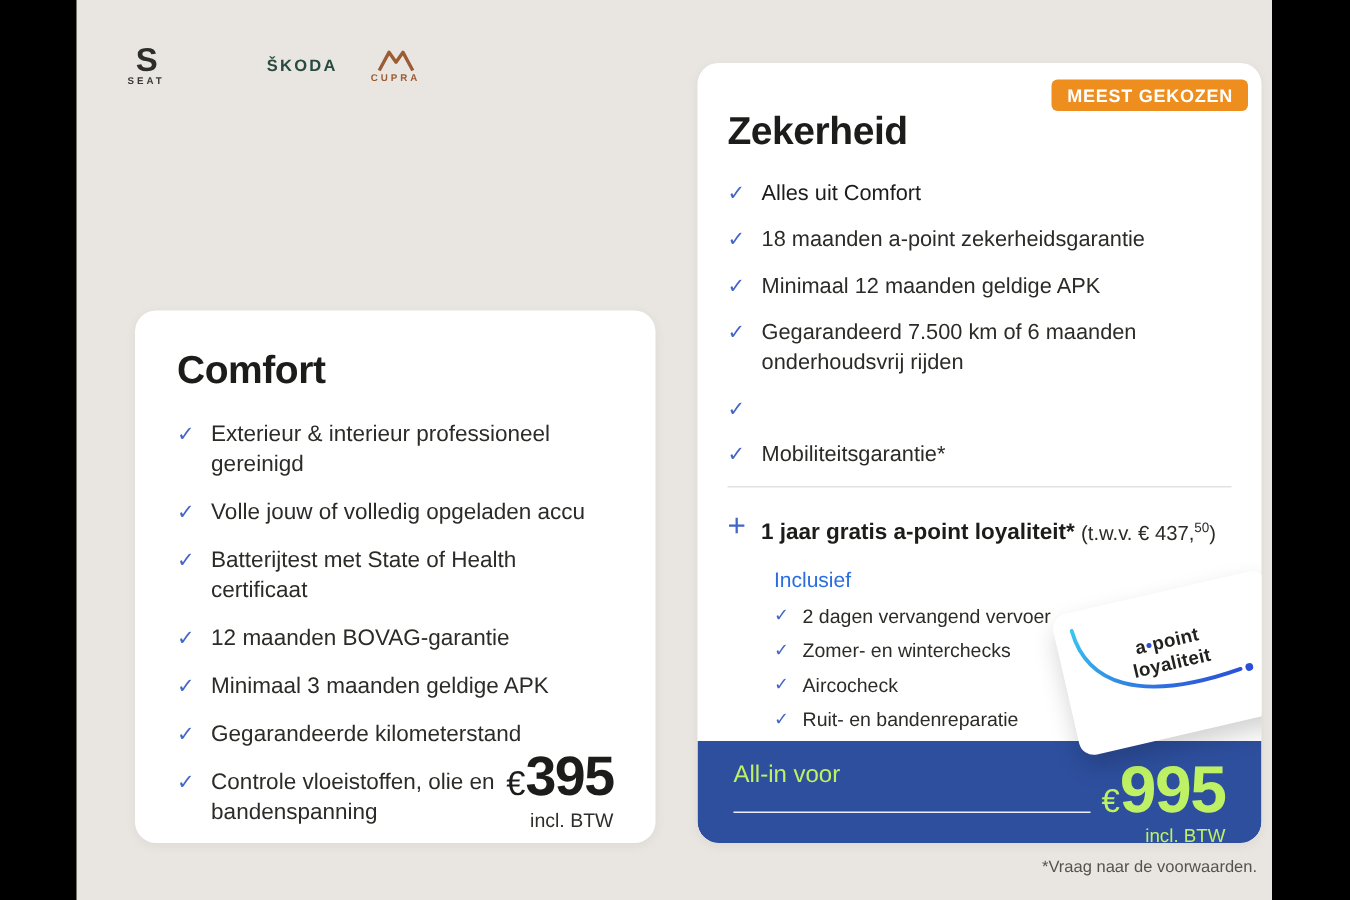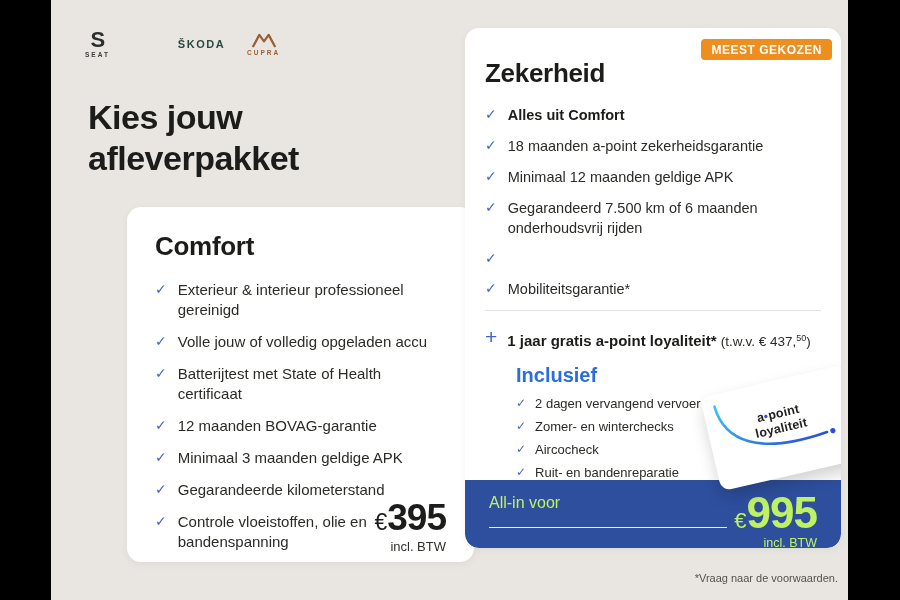--- a/index.html
+++ b/index.html
@@ -37,35 +37,35 @@
   .heading{
     position:absolute;left:37px;top:97px;width:330px;
     font-size:34px;line-height:41px;font-weight:600;letter-spacing:-0.5px;
     color:var(--text-dark);
   }
   
   .card{
     position:absolute;background:var(--card-background);border-radius:14px;
     box-shadow:0 2px 8px rgba(0,0,0,0.05);
   }
-  .card-comfort{left:39px;top:207px;width:347px;height:355px;padding:24px 28px;margin-left:37px;}
-  .card-zekerheid{left:414px;top:28px;width:376px;height:520px;padding:22px 20px;overflow:hidden;}
+  .card-comfort{left:39px;top:207px;width:347px;height:355px;padding:24px 28px;}
+  .card-zekerheid{left:414px;top:42px;width:376px;height:520px;padding:22px 20px;overflow:hidden;}
   .card-title{font-size:26px;font-weight:700;color:var(--text-dark);letter-spacing:-0.3px;}
   .card-comfort .card-title{margin-bottom:18px;}
   .card-zekerheid .card-title{margin-bottom:16px;margin-top:8px;}
   ul.features{list-style:none;}
   ul.features li{
     display:flex;align-items:flex-start;gap:11px;
     font-size:15px;line-height:20px;color:var(--text-body);margin-bottom:12px;
   }
   .card-zekerheid ul.features li{font-size:14.5px;margin-bottom:11px;}
   ul.features li .check{
     color:var(--check-blue);font-size:14px;font-weight:700;line-height:19px;flex:0 0 auto;
   }
-  li.bold span.txt{font-weight:700;color:var(--text-dark);}
+  li.bold span.txt{font-weight:400;color:var(--text-dark);}
   
   .badge{
     position:absolute;top:11px;right:9px;
     background:var(--badge-orange);color:#fff;
     font-size:12px;font-weight:700;letter-spacing:0.5px;
     padding:4px 10px 3px;border-radius:4px;
   }
   
   .price-block{position:absolute;right:28px;bottom:8px;text-align:right;}
   .price-line{color:var(--text-dark);}
@@ -73,21 +73,21 @@
   .price-val{font-size:37px;font-weight:700;letter-spacing:-1px;}
   .price-note{font-size:13px;color:#2e2e2a;margin-top:0px;}
   
   .divider{border:none;border-top:1px solid #e4e2de;margin:6px 0 16px;}
   .loyalty-row{display:flex;align-items:flex-start;gap:10px;margin-bottom:12px;}
   .plus{color:var(--check-blue);font-size:21px;font-weight:500;line-height:19px;flex:0 0 auto;}
   .loyalty-title{font-size:15px;font-weight:700;color:var(--text-dark);line-height:20px;}
   .loyalty-worth{font-size:13.5px;font-weight:400;color:var(--text-body);}
   .loyalty-worth sup{font-size:9px;}
   .inclusief{margin-left:31px;}
-  .inclusief-title{color:var(--link-blue);font-size:20px;font-weight:700;margin-bottom:9px;}
+  .inclusief-title{color:var(--link-blue);font-size:14px;font-weight:400;margin-bottom:9px;}
   ul.sub-features{list-style:none;}
   ul.sub-features li{
     display:flex;align-items:flex-start;gap:9px;
     font-size:13px;line-height:16px;color:var(--text-body);margin-bottom:7px;
   }
   ul.sub-features li .check{color:var(--check-blue);font-size:12px;font-weight:700;line-height:15px;}
   
   .loyalty-card{
     position:absolute;right:-14px;top:352px;width:146px;height:96px;
     background:#fff;border-radius:10px;
@@ -133,21 +133,20 @@
       <span class="skoda-word">ŠKODA</span>
     </div>
     <div class="logo">
       <svg width="28" height="15" viewBox="0 0 30 16">
         <path d="M3 15 L10 2 L15 9 L20 2 L27 15" fill="none" stroke="#9c5c34" stroke-width="2.4" stroke-linejoin="round"></path>
       </svg>
       <span class="cupra-caption">CUPRA</span>
     </div>
   </div>
 
-  <h1 class="heading">Kies jouw afleverpakket</h1>
 
   <div class="card card-comfort">
     <div class="card-title">Comfort</div>
     <ul class="features">
       <li>
           <span class="check">✓</span>
           <span class="txt">Exterieur &amp; interieur professioneel gereinigd</span>
         </li>
       <li>
           <span class="check">✓</span>

